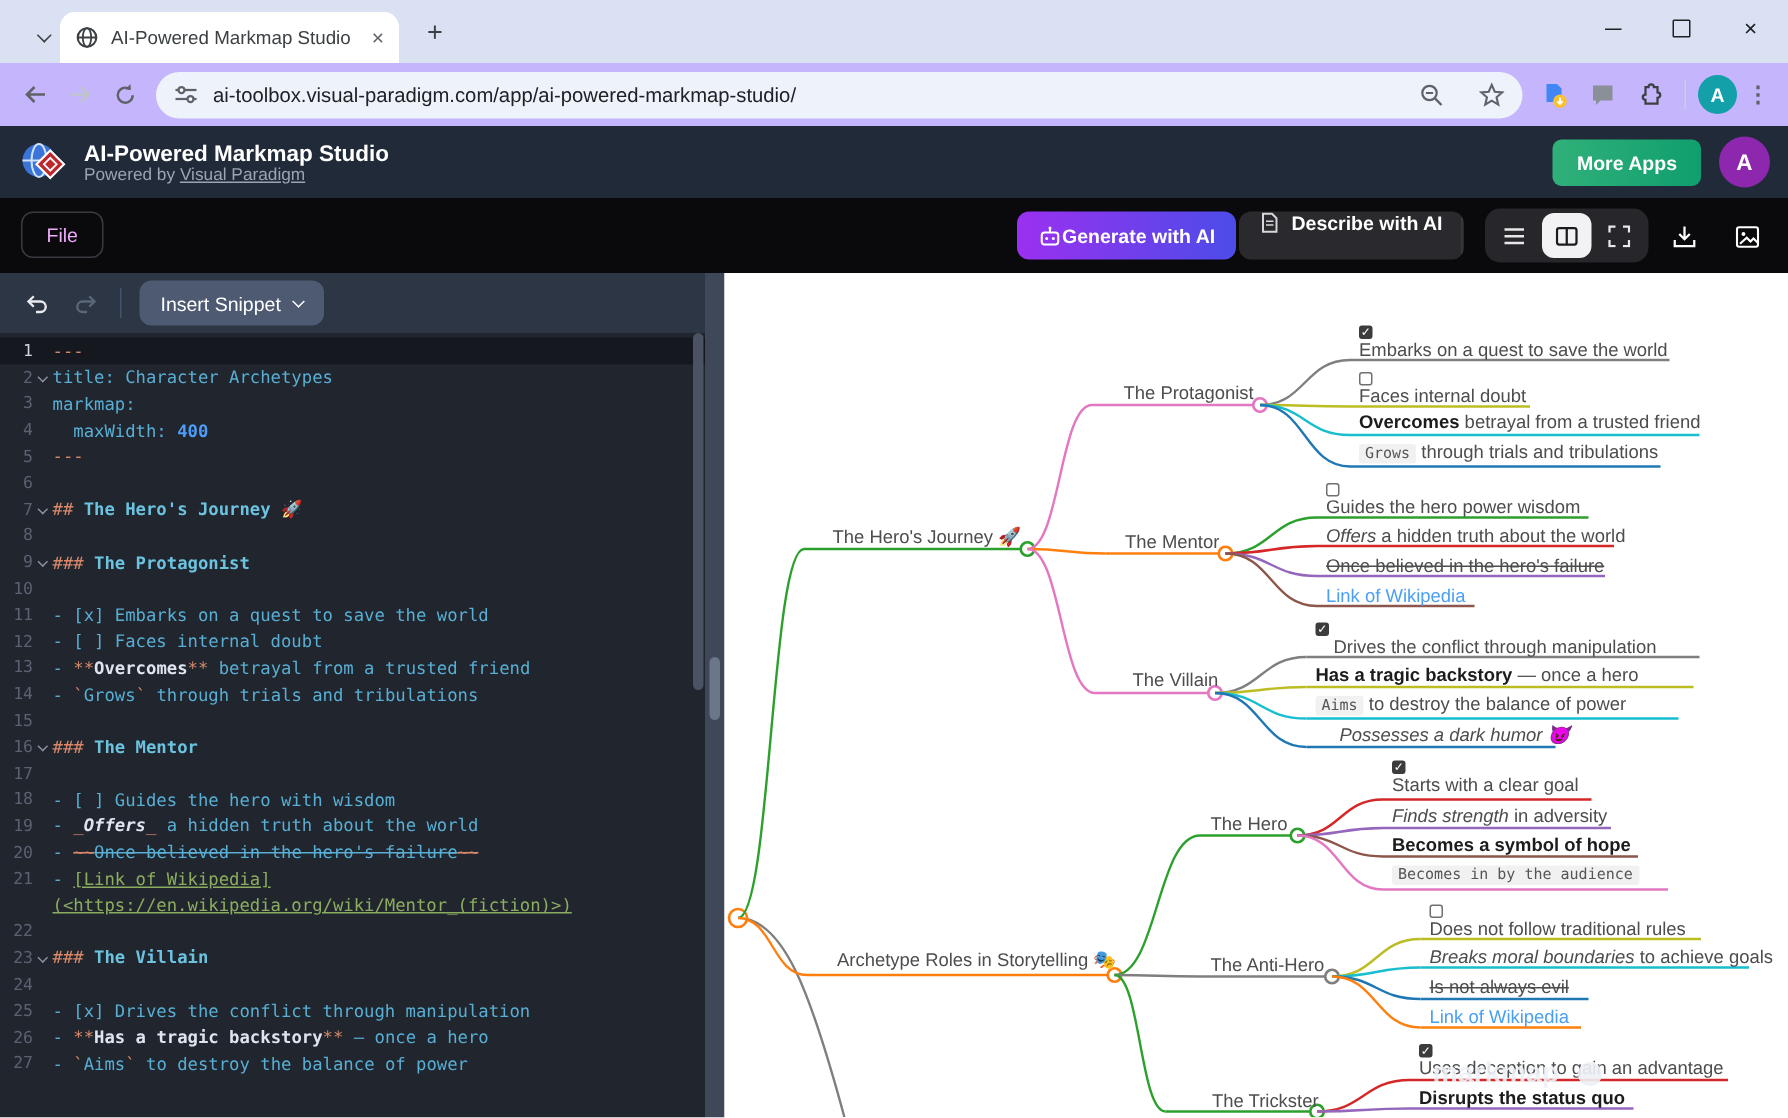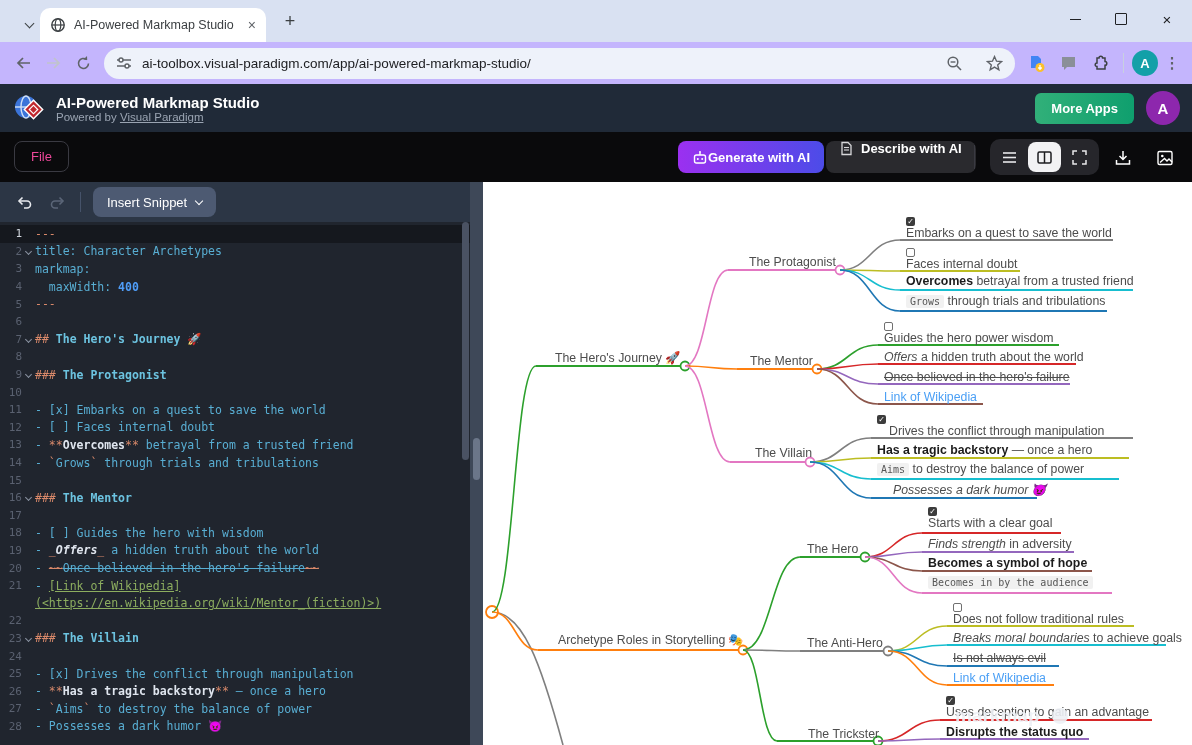--- a/index.html
+++ b/index.html
@@ -44,21 +44,21 @@
   #appsub{font-size:11.5px;color:#9aa4b2}
   #appsub .lnk{text-decoration:underline}
   #moreapps{margin-left:auto;background:linear-gradient(90deg,#31b079,#0f9f6e);border:none;
     border-radius:6px;color:#fff;font-weight:bold;font-size:13px;padding:8px 16px;font-family:inherit}
   #hdr-avatar{width:34px;height:34px;border-radius:50%;background:#8d27ad;color:#fff;font-weight:bold;
     font-size:15px;display:flex;align-items:center;justify-content:center;margin-left:12px}
 
   
   #mainbar{position:absolute;left:0;top:132px;width:1192px;height:50px;background:#0a0a0c}
   #file-btn{position:absolute;left:14px;top:9px;height:31px;padding:0 16px;border:1px solid #3a3a42;
-    border-radius:8px;color:#ec4899;font-size:13px;display:flex;align-items:center;background:transparent;font-family:inherit}
+    border-radius:8px;color:#f0abfc;font-size:13px;display:flex;align-items:center;background:transparent;font-family:inherit}
   #gen-btn{position:absolute;left:678px;top:9px;height:32px;border-radius:8px;border:none;
     background:linear-gradient(90deg,#9b30f0,#4c4ce8);color:#fff;font-weight:bold;font-size:13px;
     padding:0 14px;display:flex;align-items:center;gap:0;font-family:inherit}
   #desc-btn{position:absolute;left:826px;top:9px;height:32px;border-radius:8px;border:none;
     background:#2a2a2e;color:#fff;font-weight:bold;font-size:13px;padding:0 14px;display:flex;
     align-items:flex-start;gap:8px;font-family:inherit}
   #bar-sep{position:absolute;left:974px;top:13px;width:1px;height:24px;background:#3a3a42}
   #seg{position:absolute;left:990px;top:7px;height:36px;background:#26262b;border-radius:10px;
     display:flex;align-items:center;padding:0 3px;gap:2px;box-sizing:border-box}
   .seg-btn{width:33px;height:30px;display:flex;align-items:center;justify-content:center;border-radius:8px}
@@ -446,25 +446,20 @@
     </div>
     <div class="ed-row">
       <span class="ed-num">26</span>
       <span class="ed-fold"></span>
       <span class="ed-code"><span class="tk-c">- </span><span class="tk-o">**</span><span class="tk-b">Has a tragic backstory</span><span class="tk-o">**</span><span class="tk-c"> — once a hero</span></span>
     </div>
     <div class="ed-row">
       <span class="ed-num">27</span>
       <span class="ed-fold"></span>
       <span class="ed-code"><span class="tk-c">- </span><span class="tk-o">`</span><span class="tk-c">Aims</span><span class="tk-o">`</span><span class="tk-c"> to destroy the balance of power</span></span>
-    </div>
-    <div class="ed-row">
-      <span class="ed-num">28</span>
-      <span class="ed-fold"></span>
-      <span class="ed-code"><span class="tk-c">- </span><span class="tk-c">Possesses a dark humor </span><span class="tk-c">😈</span></span>
     </div>
   </div>
 <div id="ed-scroll"></div>
 <div id="divider"></div>
 <div id="div-handle"></div>
 
 <div id="map">
   <svg id="map-svg" width="709" height="563">
       <path d="M9,430 C40,430 58,482 80,563" fill="none" stroke="#7f7f7f" stroke-width="1.6"></path>
       <circle cx="9" cy="430" r="6" fill="#fff" stroke="#ff7f0e" stroke-width="1.8"></circle>

